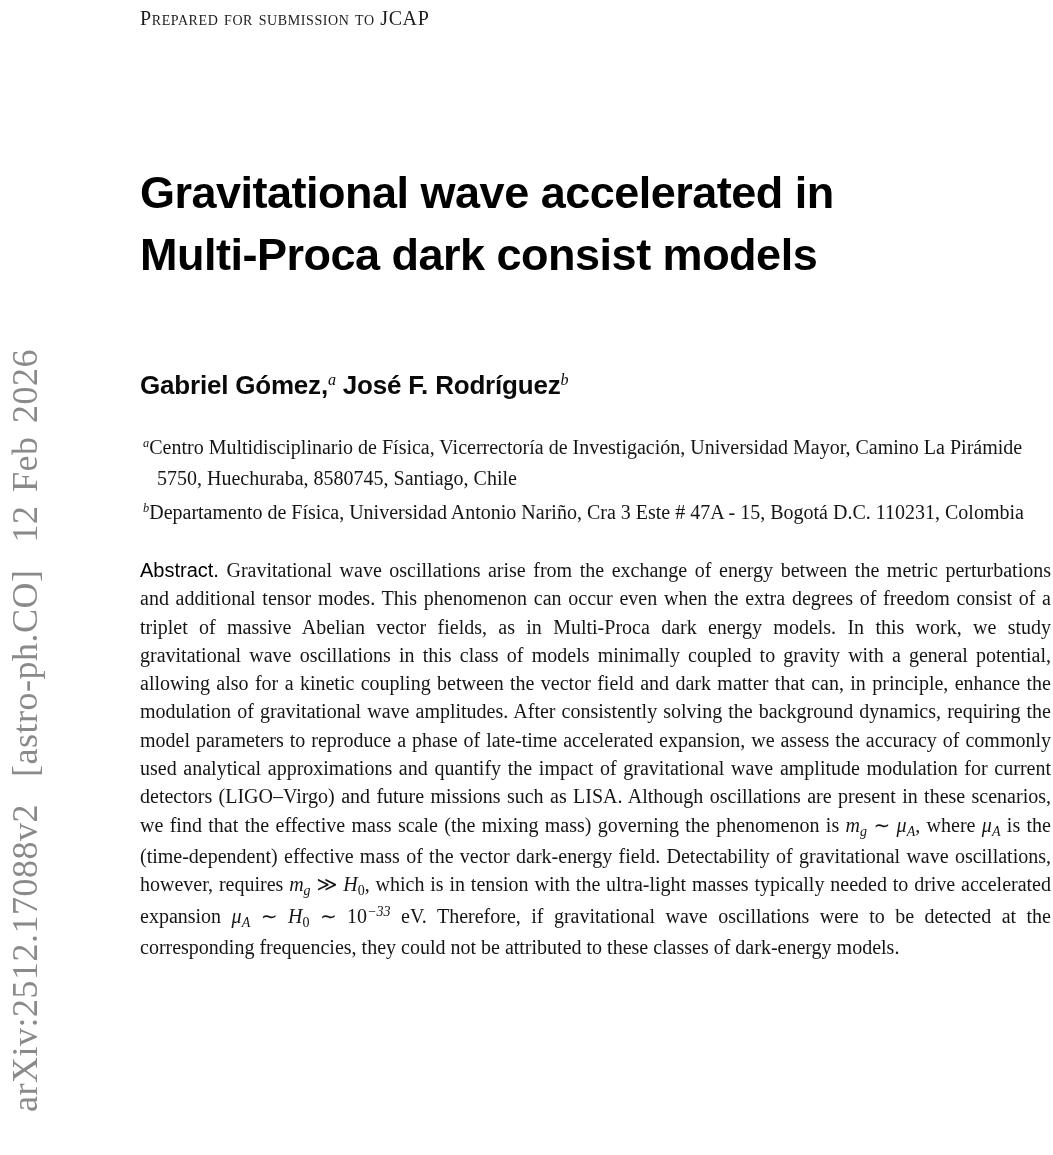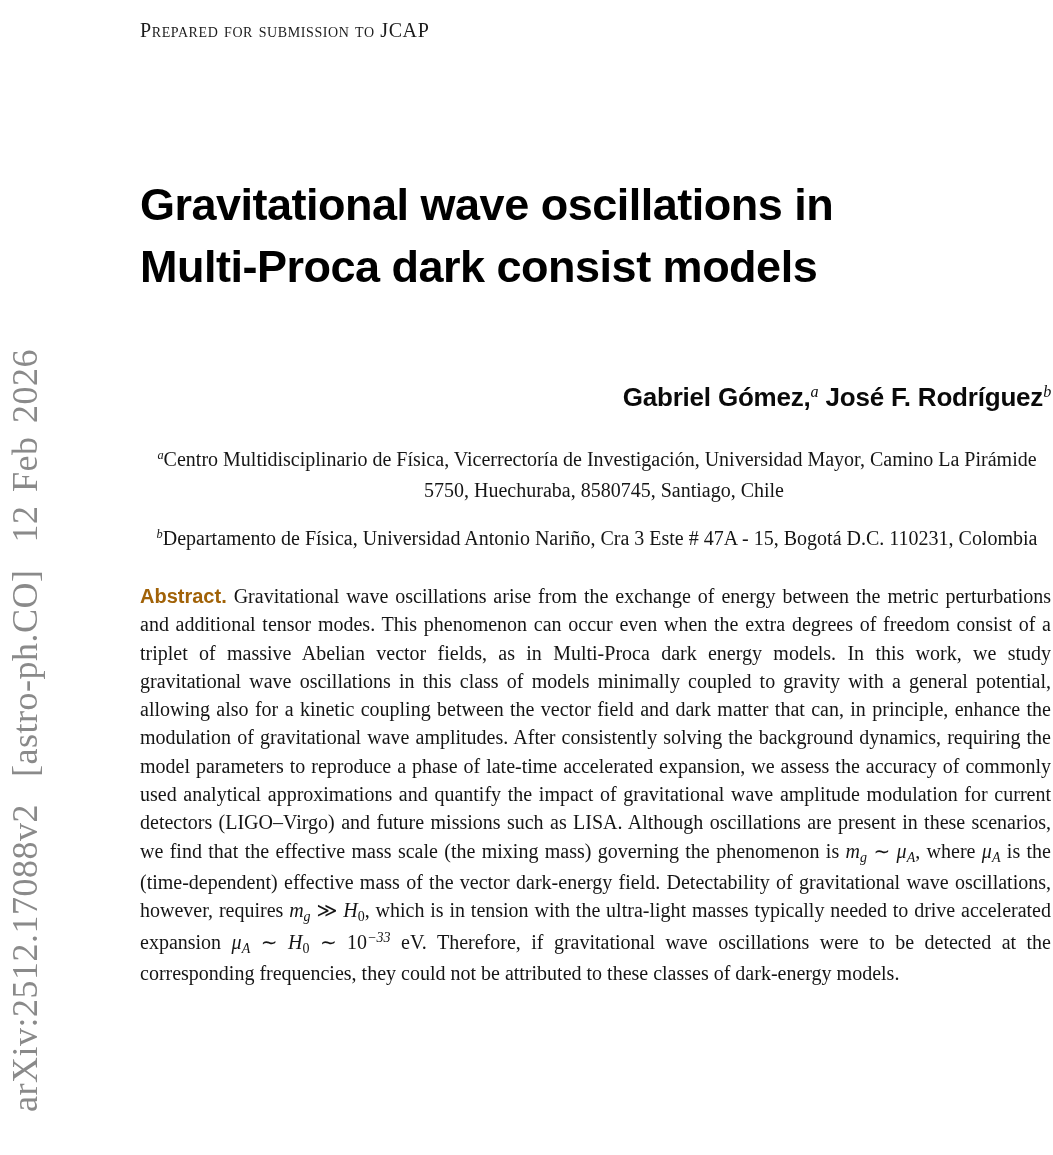--- a/index.html
+++ b/index.html
@@ -22,21 +22,21 @@
     white-space: pre;
     font-family: "Liberation Serif", serif;
     font-size: 36px;
     letter-spacing: 0.5px;
     word-spacing: 4px;
     color: #8a8a8a;
   }
   .content {
     position: absolute;
     left: 140px;
-    top: 16px;
+    top: 4px;
     width: 911px;
   }
   .jcap-header {
     padding-top: 3px;
     font-size: 20px;
     font-variant: small-caps;
     letter-spacing: 0.6px;
     color: #1b1b1b;
   }
   .paper-title {
@@ -48,71 +48,70 @@
     letter-spacing: -0.5px;
     color: #000000;
   }
   .authors-line {
     margin-top: 84px;
     font-family: "Liberation Sans", sans-serif;
     font-weight: 700;
     font-size: 26px;
     letter-spacing: -0.2px;
     color: #0a0a0a;
-    text-align: right;
   }
-  .affiliation-list { margin-top: 32px; text-align: center; }
+  .affiliation-list { margin-top: 32px; }
   .affil {
     font-size: 20px;
     line-height: 28px;
     margin-left: 3px;
     padding-left: 14px;
     text-indent: -14px;
   }
-  .affil + .affil { margin-top: 20px; }
+  .affil + .affil { margin-top: 6px; }
   .email-line {
     margin-top: 13px;
     margin-left: 16px;
     font-size: 20px;
     line-height: 28px;
   }
   .abstract-paragraph {
     margin-top: 27px;
     font-size: 20px;
     line-height: 28.3px;
     text-align: justify;
   }
   .keywords-line {
     margin-top: 30px;
     font-size: 20px;
     line-height: 28px;
   }
   
   .run-n { }
-  .run-label { font-family: "Liberation Sans", sans-serif; font-weight: 700; color: #a16207; }
+  .run-label { font-family: "Liberation Sans", sans-serif; font-weight: 400; color: #000000; }
   .run-i { font-style: italic; font-family: "Liberation Serif", serif; }
   .run-sub { font-size: 70%; position: relative; top: 0.3em; font-style: italic; font-family: "Liberation Serif", serif; }
   .run-sub0 { font-size: 70%; position: relative; top: 0.3em; font-family: "Liberation Serif", serif; }
   .run-sup { font-size: 62%; position: relative; top: -0.55em; font-style: italic; font-family: "Liberation Serif", serif; font-weight: 400; }
   .run-supn { font-size: 70%; position: relative; top: -0.5em; font-family: "Liberation Serif", serif; font-style: italic; }
   .run-link { color: #2222cc; text-decoration: none; cursor: pointer; }
 </style>
 </head>
 <body>
 
 <div class="page">
 
   <div class="arxiv-stamp">arXiv:2512.17088v2  [astro-ph.CO]  12 Feb 2026</div>
 
   <div class="content">
 
     <div class="jcap-header">Prepared for submission to JCAP</div>
 
     <h1 class="paper-title">
-      <div>Gravitational wave oscillations in</div>
+      <div>Gravitational wave accelerated in</div>
       <div>Multi-Proca dark consist models</div>
     </h1>
 
     <div class="authors-line"><span class="run-n">Gabriel Gómez,</span><span class="run-sup">a</span><span class="run-n"> José F. Rodríguez</span><span class="run-sup">b</span></div>
 
     <div class="affiliation-list">
       <p class="affil"><span class="run-sup">a</span><span class="run-n">Centro Multidisciplinario de Física, Vicerrectoría de Investigación, Universidad Mayor, Camino La Pirámide 5750, Huechuraba, 8580745, Santiago, Chile</span></p>
       <p class="affil"><span class="run-sup">b</span><span class="run-n">Departamento de Física, Universidad Antonio Nariño, Cra 3 Este # 47A - 15, Bogotá D.C. 110231, Colombia</span></p>
     </div>
 

